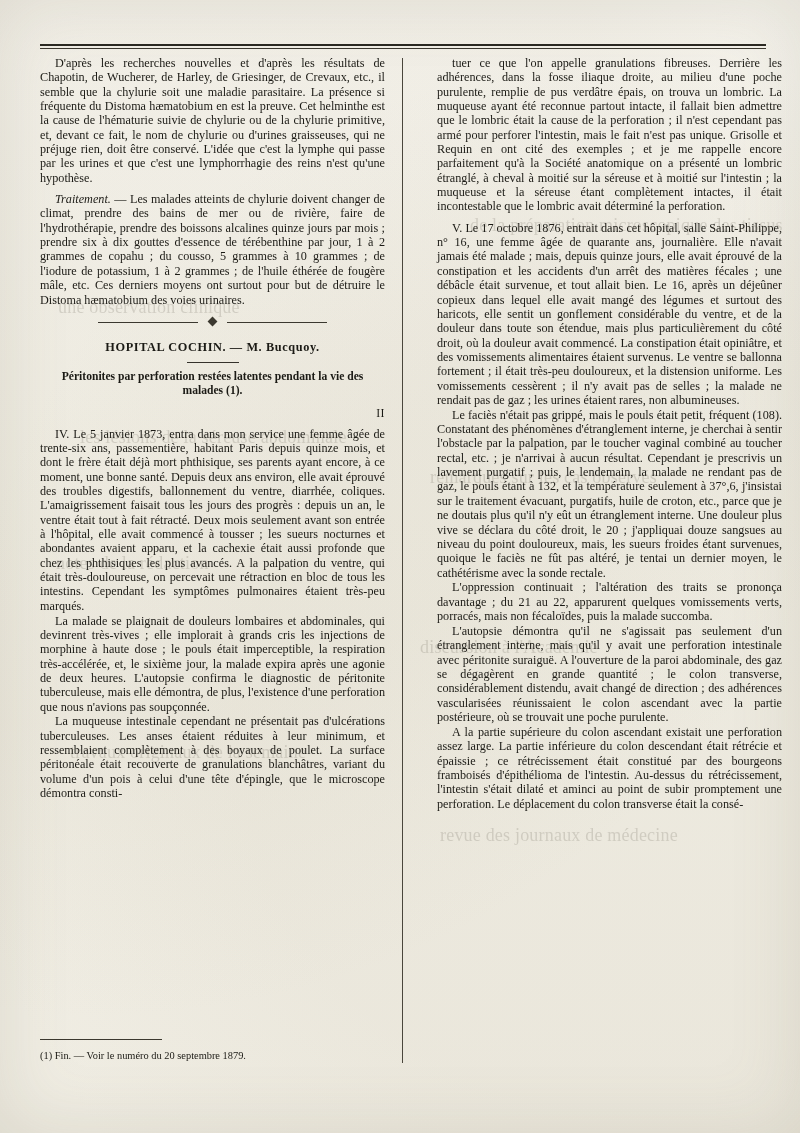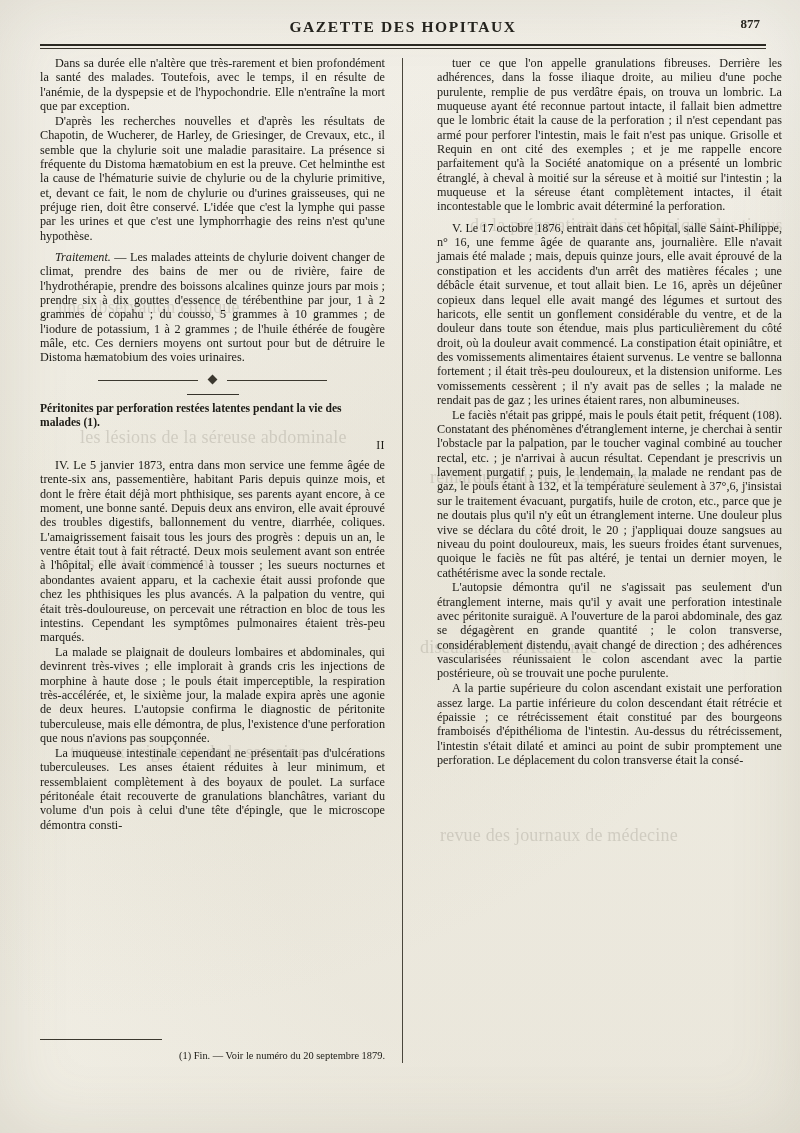--- a/index.html
+++ b/index.html
@@ -127,21 +127,21 @@
   .ornament .orn-dot {
     position: absolute;
     left: 50%;
     top: 2.5px;
     margin-left: -3.5px;
     width: 7px; height: 7px;
     background: #3b382f;
     transform: rotate(45deg);
   }
   .subhead {
-    text-align: left;
+    text-align: center;
     font-size: 11.6px;
     font-weight: 700;
     line-height: 14px;
     text-indent: 0;
     margin: 2px 0 0 0;
   }
   .roman-center {
     text-align: right;
     font-size: 11.8px;
     text-indent: 0;
@@ -157,21 +157,21 @@
     background: #3b382f;
   }
   .footnote {
     position: absolute;
     left: 0;
     bottom: 4px;
     width: 345px;
     font-size: 10.4px;
     line-height: 12px;
     text-indent: 0;
-    text-align: right;
+    text-align: left;
   }
   .ghost {
     position: absolute;
     font-size: 18px;
     line-height: 14px;
     color: rgba(70,66,55,0.17);
     white-space: nowrap;
     pointer-events: none;
     letter-spacing: 0.2px;
   }
@@ -180,68 +180,65 @@
     left: 0; top: 0; right: 0; bottom: 0;
     pointer-events: none;
     box-shadow: inset 0 0 70px rgba(120,110,85,0.16);
   }
 </style>
 </head>
 <body>
 
 <div class="page">
 
-  <div class="header">
-    <div class="header-title">GAZETTE DES HOPITAUX</div>
-    <div class="header-page">877</div>
-  </div>
 
   <div class="rule-wrap">
     <div class="rule-thick"></div>
     <div class="rule-thin"></div>
   </div>
 
   <div class="columns">
 
     <div class="divider"></div>
 
     <div class="col col-left">
-      <p>Dans sa durée elle n'altère que très-rarement et bien profondément la santé des malades. Toutefois, avec le temps, il en résulte de l'anémie, de la dyspepsie et de l'hypochondrie. Elle n'entraîne la mort que par exception.</p>
       <p>D'après les recherches nouvelles et d'après les résultats de Chapotin, de Wucherer, de Harley, de Griesinger, de Crevaux, etc., il semble que la chylurie soit une maladie parasitaire. La présence si fréquente du Distoma hæmatobium en est la preuve. Cet helminthe est la cause de l'hématurie suivie de chylurie ou de la chylurie primitive, et, devant ce fait, le nom de chylurie ou d'urines graisseuses, qui ne préjuge rien, doit être conservé. L'idée que c'est la lymphe qui passe par les urines et que c'est une lymphorrhagie des reins n'est qu'une hypothèse.</p>
 
       <div class="spacer-sm"></div>
 
       <p><span class="it">Traitement.</span> <span>— Les malades atteints de chylurie doivent changer de climat, prendre des bains de mer ou de rivière, faire de l'hydrothérapie, prendre des boissons alcalines quinze jours par mois ; prendre six à dix gouttes d'essence de térébenthine par jour, 1 à 2 grammes de copahu ; du cousso, 5 grammes à 10 grammes ; de l'iodure de potassium, 1 à 2 grammes ; de l'huile éthérée de fougère mâle, etc. Ces derniers moyens ont surtout pour but de détruire le Distoma hæmatobium des voies urinaires.</span></p>
 
       <div class="ornament">
         <div class="orn-line l"></div>
         <div class="orn-dot"></div>
         <div class="orn-line r"></div>
       </div>
 
+      <p class="section-title">HOPITAL COCHIN. — M. Bucquoy.</p>
       <div class="short-rule"></div>
 
       <p class="subhead">Péritonites par perforation restées latentes pendant la vie des malades (1).</p>
       <p class="roman-center">II</p>
 
       <p>IV. Le 5 janvier 1873, entra dans mon service une femme âgée de trente-six ans, passementière, habitant Paris depuis quinze mois, et dont le frère était déjà mort phthisique, ses parents ayant encore, à ce moment, une bonne santé. Depuis deux ans environ, elle avait éprouvé des troubles digestifs, ballonnement du ventre, diarrhée, coliques. L'amaigrissement faisait tous les jours des progrès : depuis un an, le ventre était tout à fait rétracté. Deux mois seulement avant son entrée à l'hôpital, elle avait commencé à tousser ; les sueurs nocturnes et abondantes avaient apparu, et la cachexie était aussi profonde que chez les phthisiques les plus avancés. A la palpation du ventre, qui était très-douloureuse, on percevait une rétraction en bloc de tous les intestins. Cependant les symptômes pulmonaires étaient très-peu marqués.</p>
       <p>La malade se plaignait de douleurs lombaires et abdominales, qui devinrent très-vives ; elle implorait à grands cris les injections de morphine à haute dose ; le pouls était imperceptible, la respiration très-accélérée, et, le sixième jour, la malade expira après une agonie de deux heures. L'autopsie confirma le diagnostic de péritonite tuberculeuse, mais elle démontra, de plus, l'existence d'une perforation que nous n'avions pas soupçonnée.</p>
       <p>La muqueuse intestinale cependant ne présentait pas d'ulcérations tuberculeuses. Les anses étaient réduites à leur minimum, et ressemblaient complètement à des boyaux de poulet. La surface péritonéale était recouverte de granulations blanchâtres, variant du volume d'un pois à celui d'une tête d'épingle, que le microscope démontra consti-</p>
 
       <div class="footnote-rule"></div>
       <p class="footnote">(1) Fin. — Voir le numéro du 20 septembre 1879.</p>
     </div>
 
     <div class="col col-right">
       <p>tuer ce que l'on appelle granulations fibreuses. Derrière les adhérences, dans la fosse iliaque droite, au milieu d'une poche purulente, remplie de pus verdâtre épais, on trouva un lombric. La muqueuse ayant été reconnue partout intacte, il fallait bien admettre que le lombric était la cause de la perforation ; il n'est cependant pas armé pour perforer l'intestin, mais le fait n'est pas unique. Grisolle et Requin en ont cité des exemples ; et je me rappelle encore parfaitement qu'à la Société anatomique on a présenté un lombric étranglé, à cheval à moitié sur la séreuse et à moitié sur l'intestin ; la muqueuse et la séreuse étant complètement intactes, il était incontestable que le lombric avait déterminé la perforation.</p>
 
       <div class="spacer-sm"></div>
 
       <p>V. Le 17 octobre 1876, entrait dans cet hôpital, salle Saint-Philippe, n° 16, une femme âgée de quarante ans, journalière. Elle n'avait jamais été malade ; mais, depuis quinze jours, elle avait éprouvé de la constipation et les accidents d'un arrêt des matières fécales ; une débâcle était survenue, et tout allait bien. Le 16, après un déjeûner copieux dans lequel elle avait mangé des légumes et surtout des haricots, elle sentit un gonflement considérable du ventre, et de la douleur dans toute son étendue, mais plus particulièrement du côté droit, où la douleur avait commencé. La constipation était opiniâtre, et des vomissements alimentaires étaient survenus. Le ventre se ballonna fortement ; il était très-peu douloureux, et la distension uniforme. Les vomissements cessèrent ; il n'y avait pas de selles ; la malade ne rendait pas de gaz ; les urines étaient rares, non albumineuses.</p>
       <p>Le faciès n'était pas grippé, mais le pouls était petit, fréquent (108). Constatant des phénomènes d'étranglement interne, je cherchai à sentir l'obstacle par la palpation, par le toucher vaginal combiné au toucher rectal, etc. ; je n'arrivai à aucun résultat. Cependant je prescrivis un lavement purgatif ; puis, le lendemain, la malade ne rendant pas de gaz, le pouls étant à 132, et la température seulement à 37°,6, j'insistai sur le traitement évacuant, purgatifs, huile de croton, etc., parce que je ne doutais plus qu'il n'y eût un étranglement interne. Une douleur plus vive se déclara du côté droit, le 20 ; j'appliquai douze sangsues au niveau du point douloureux, mais, les sueurs froides étant survenues, quoique le faciès ne fût pas altéré, je tentai un dernier moyen, le cathétérisme avec la sonde rectale.</p>
+      <p>L'oppression continuait ; l'altération des traits se prononça davantage ; du 21 au 22, apparurent quelques vomissements verts, porracés, mais non fécaloïdes, puis la malade succomba.</p>
       <p>L'autopsie démontra qu'il ne s'agissait pas seulement d'un étranglement interne, mais qu'il y avait une perforation intestinale avec péritonite suraiguë. A l'ouverture de la paroi abdominale, des gaz se dégagèrent en grande quantité ; le colon transverse, considérablement distendu, avait changé de direction ; des adhérences vascularisées réunissaient le colon ascendant avec la partie postérieure, où se trouvait une poche purulente.</p>
       <p>A la partie supérieure du colon ascendant existait une perforation assez large. La partie inférieure du colon descendant était rétrécie et épaissie ; ce rétrécissement était constitué par des bourgeons framboisés d'épithélioma de l'intestin. Au-dessus du rétrécissement, l'intestin s'était dilaté et aminci au point de subir promptement une perforation. Le déplacement du colon transverse était la consé-</p>
     </div>
   </div>
 
   <div class="ghost" style="left:470px; top:218px;">de la préparation microscopique des tissus</div>
   <div class="ghost" style="left:58px; top:300px;">une observation clinique</div>
   <div class="ghost" style="left:80px; top:430px;">les lésions de la séreuse abdominale</div>
   <div class="ghost" style="left:430px; top:470px;">remarques sur les cas observés</div>
   <div class="ghost" style="left:56px; top:556px;">notes de la rédaction</div>

